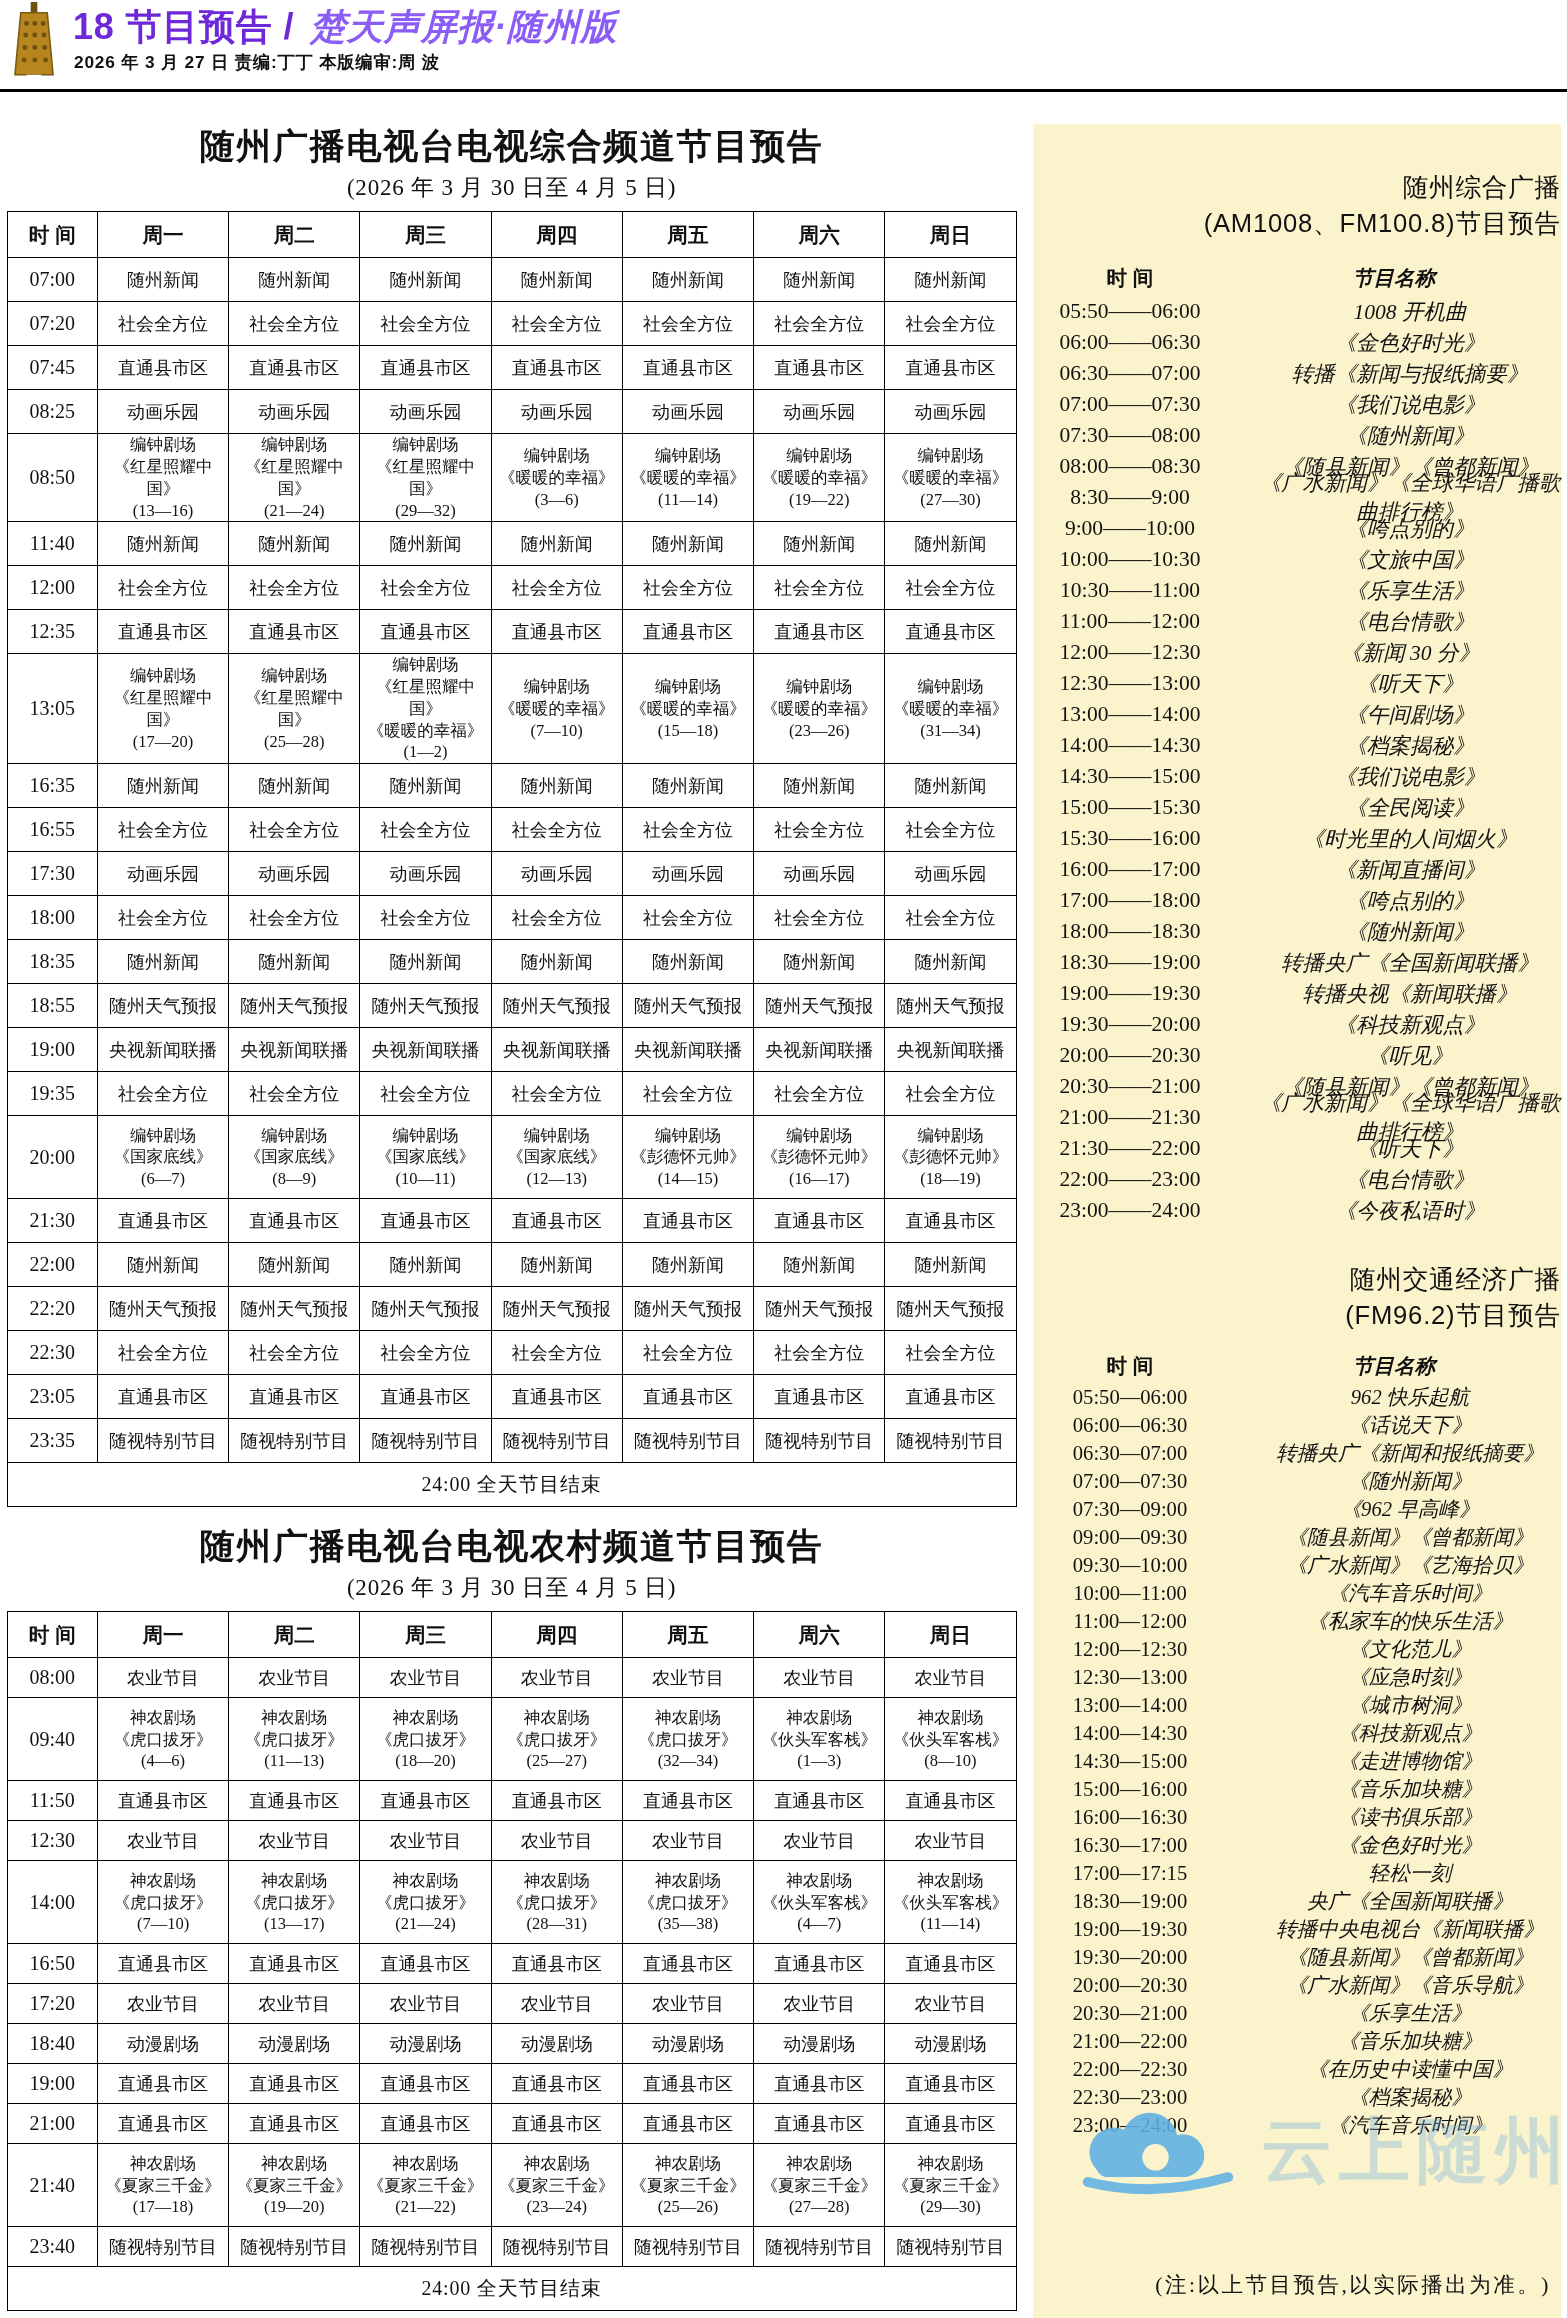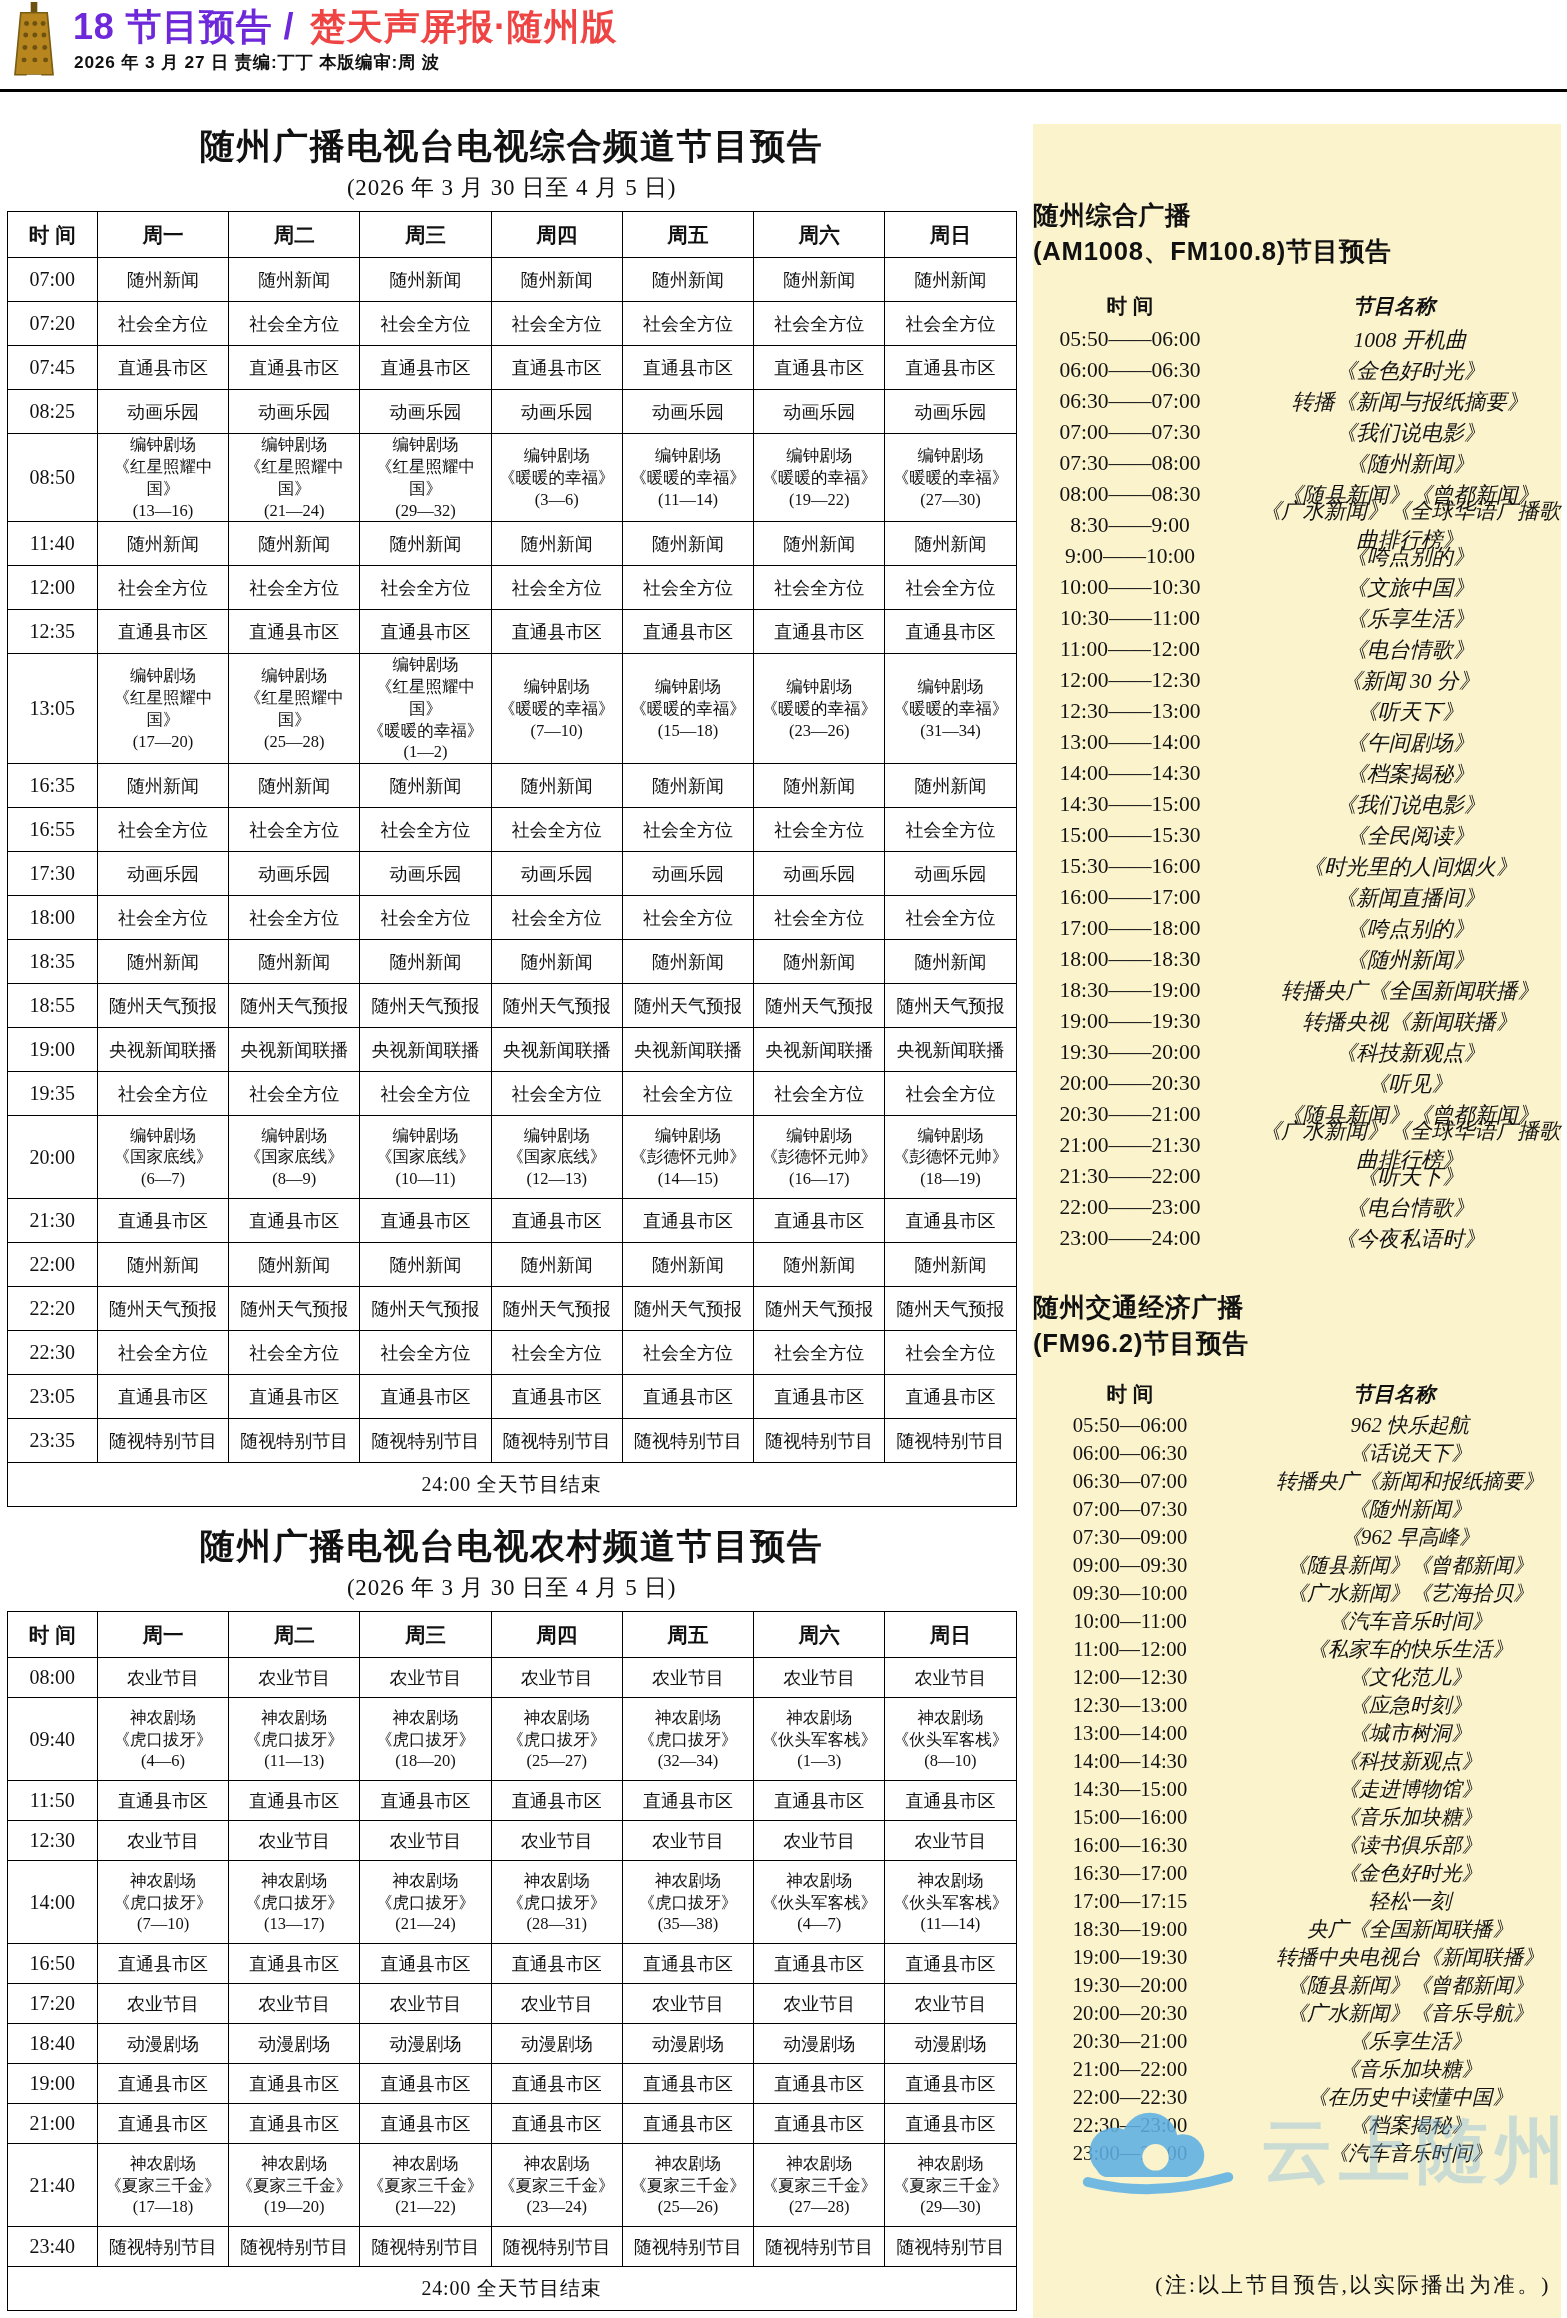--- a/index.html
+++ b/index.html
@@ -6,21 +6,21 @@
   body{width:1568px;height:2319px;position:relative;background:#ffffff;
        font-family:"Liberation Serif","DejaVu Serif",serif;color:#111;overflow:hidden;}
   .page{position:absolute;inset:0;}
 
   
   .masthead{position:absolute;top:0;left:0;width:1568px;height:92px;}
   .bell{position:absolute;left:10px;top:1.7px;}
   .mast-title{position:absolute;left:73px;top:3.3px;font-family:"Liberation Sans","DejaVu Sans",sans-serif;
               font-size:36px;font-weight:bold;white-space:nowrap;letter-spacing:0.8px;}
   .mast-title .sec{color:#6d28d9;}
-  .mast-title .paper{color:#ef4444;font-weight:600;margin-left:5px;}
+  .mast-title .paper{color:#8b5cf6;font-weight:600;margin-left:5px;font-style:italic;}
   .mast-date{position:absolute;left:74px;top:50px;font-family:"Liberation Sans","DejaVu Sans",sans-serif;
              font-size:17.3px;font-weight:bold;letter-spacing:0.8px;}
   .mast-rule{position:absolute;left:0;top:89px;width:1568px;height:3.3px;background:#000;}
 
   
   .tv-col{position:absolute;left:6.6px;top:97px;width:1010px;}
   .tv-section h1{margin:28px 0 5px 0;text-align:center;font-family:"Liberation Sans","DejaVu Sans",sans-serif;
                  font-size:35px;font-weight:900;letter-spacing:1.7px;line-height:1.2;}
   .tv-section .subtitle{text-align:center;font-size:23px;margin-bottom:8.3px;letter-spacing:0.8px;}
   table.tv{border-collapse:collapse;width:100%;table-layout:fixed;}
@@ -33,22 +33,22 @@
   .t1 tr.n{height:44px;} .t1 tr.t{height:83px;} .t1 tr.x{height:101px;}
   .t2 tr.n{height:40px;} .t2 tr.t{height:83px;}
   .t2 th{height:41px;}
   td.tfoot{font-size:20px;height:43px;letter-spacing:0.8px;}
   .tv-section + .tv-section h1{margin-top:18px;}
 
   
   .radio-panel{position:absolute;left:1033px;top:124px;width:528px;height:2195px;
                background:var(--panel-bg,#fbf3cc);}
   .rp{position:relative;}
-  .rp-title{font-family:"Liberation Sans","DejaVu Sans",sans-serif;font-weight:700;
-            font-size:25.6px;line-height:1.42;text-align:left;letter-spacing:0.8px;margin-top:28px;}
+  .rp-title{font-family:"Liberation Sans","DejaVu Sans",sans-serif;font-weight:400;
+            font-size:25.6px;line-height:1.42;text-align:right;letter-spacing:0.8px;}
   .rp1{padding-top:45px;}
   .rp2{margin-top:35px;}
   .rp-head{display:flex;margin-top:18px;height:36px;align-items:center;
            font-family:"Liberation Sans","DejaVu Sans",sans-serif;font-weight:bold;font-size:20.6px;}
   .rp2 .rp-head{margin-top:15px;height:35px;}
   .rp-head .rr-time,.radio-row .rr-time{width:194px;text-align:center;flex:0 0 auto;}
   .rp-head .rr-name,.radio-row .rr-name{flex:1 1 auto;text-align:center;font-style:italic;}
   .radio-row{display:flex;align-items:center;height:31px;font-size:21.5px;gap:32px;}
   .rp2 .radio-row{height:28px;font-size:20.6px;}
   .note{position:absolute;left:8.3px;right:10px;bottom:20px;text-align:right;

